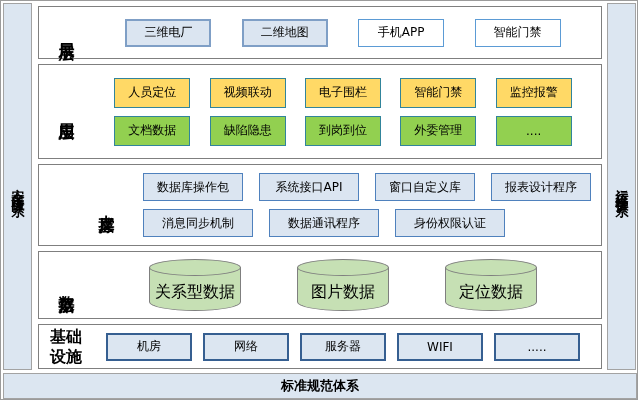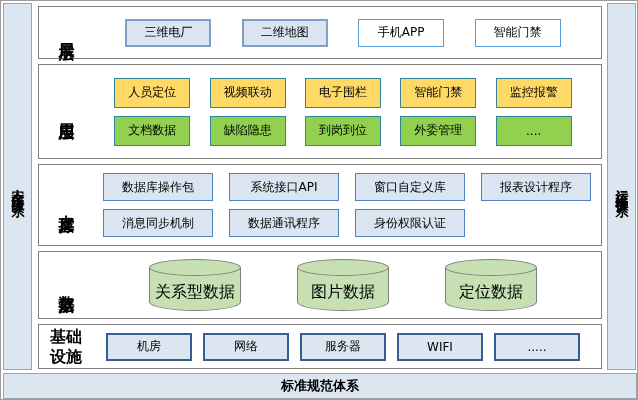--- a/index.html
+++ b/index.html
@@ -14,21 +14,21 @@
   .side-left  { left:2px;  top:2px; width:29px;  height:367px; }
   .side-right { left:606px; top:2px; width:29px; height:367px; }
   .bottom-bar { left:2px; top:372px; width:634px; height:26px; font-size:13px; font-weight:600; }
   .v-text { writing-mode:vertical-lr; text-orientation:upright; font-size:13px; font-weight:600; letter-spacing:3px; }
 
   
   .layer { position:absolute; left:37px; width:564px; background:#fff;
            border:1px solid var(--layer-border); box-sizing:border-box; display:flex; }
   .l1 { top:5px;   height:53px; }
   .l2 { top:63px;  height:95px; }
-  .l3 { top:163px; height:82px; }
+  .l3 { top:163px; height:82px;padding-left:40px; }
   .l4 { top:250px; height:68px; }
   .l5 { top:323px; height:45px; }
 
   .layer-label { width:54px; display:flex; align-items:center; justify-content:center;
                  font-weight:bold; font-size:16px; flex:none; }
   .layer-label .v { writing-mode:vertical-lr; text-orientation:upright; letter-spacing:2px; }
   .layer-label .h { display:inline-block; width:2em; word-break:break-all; line-height:1.25; text-align:left; }
 
   .layer-content { flex:1; display:flex; flex-direction:column; justify-content:center;
                    gap:8px; padding:4px 10px 4px 2px; min-width:0; }

